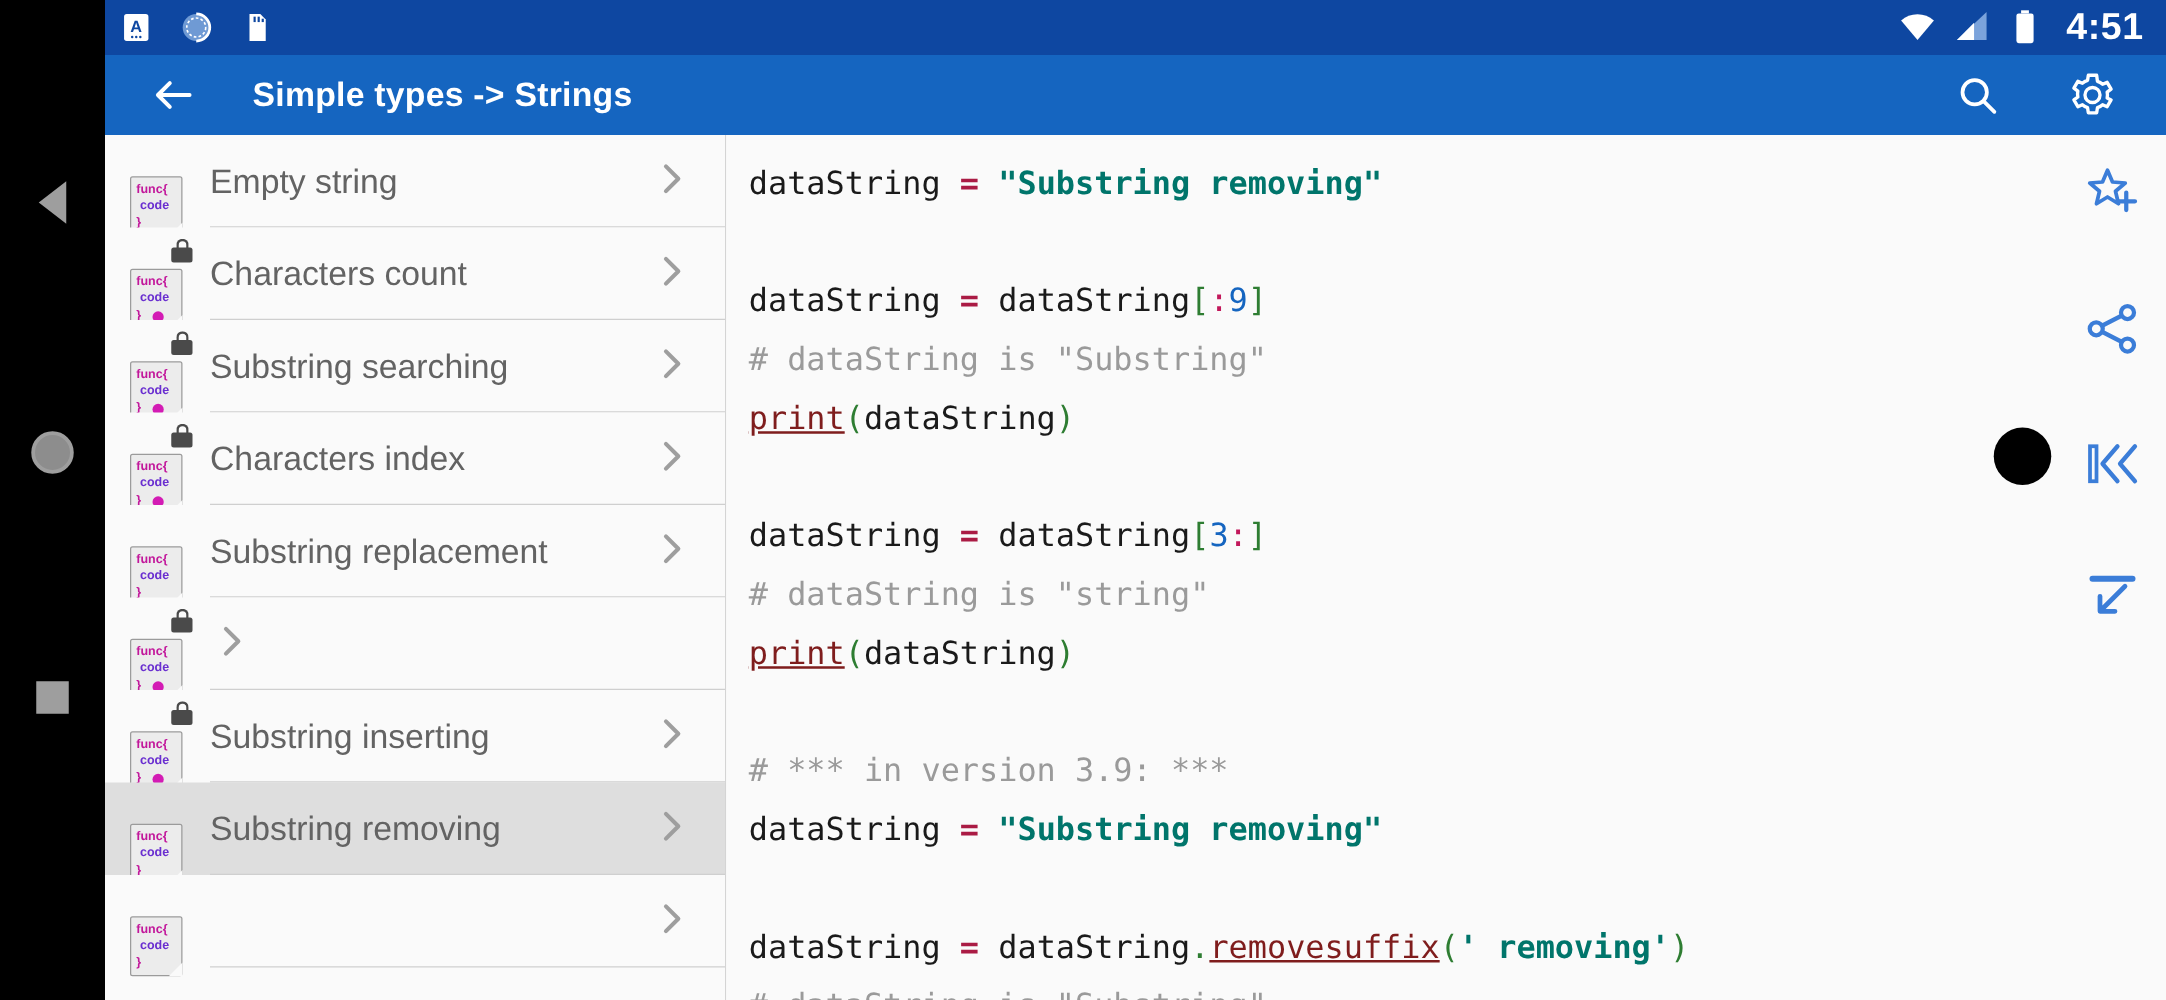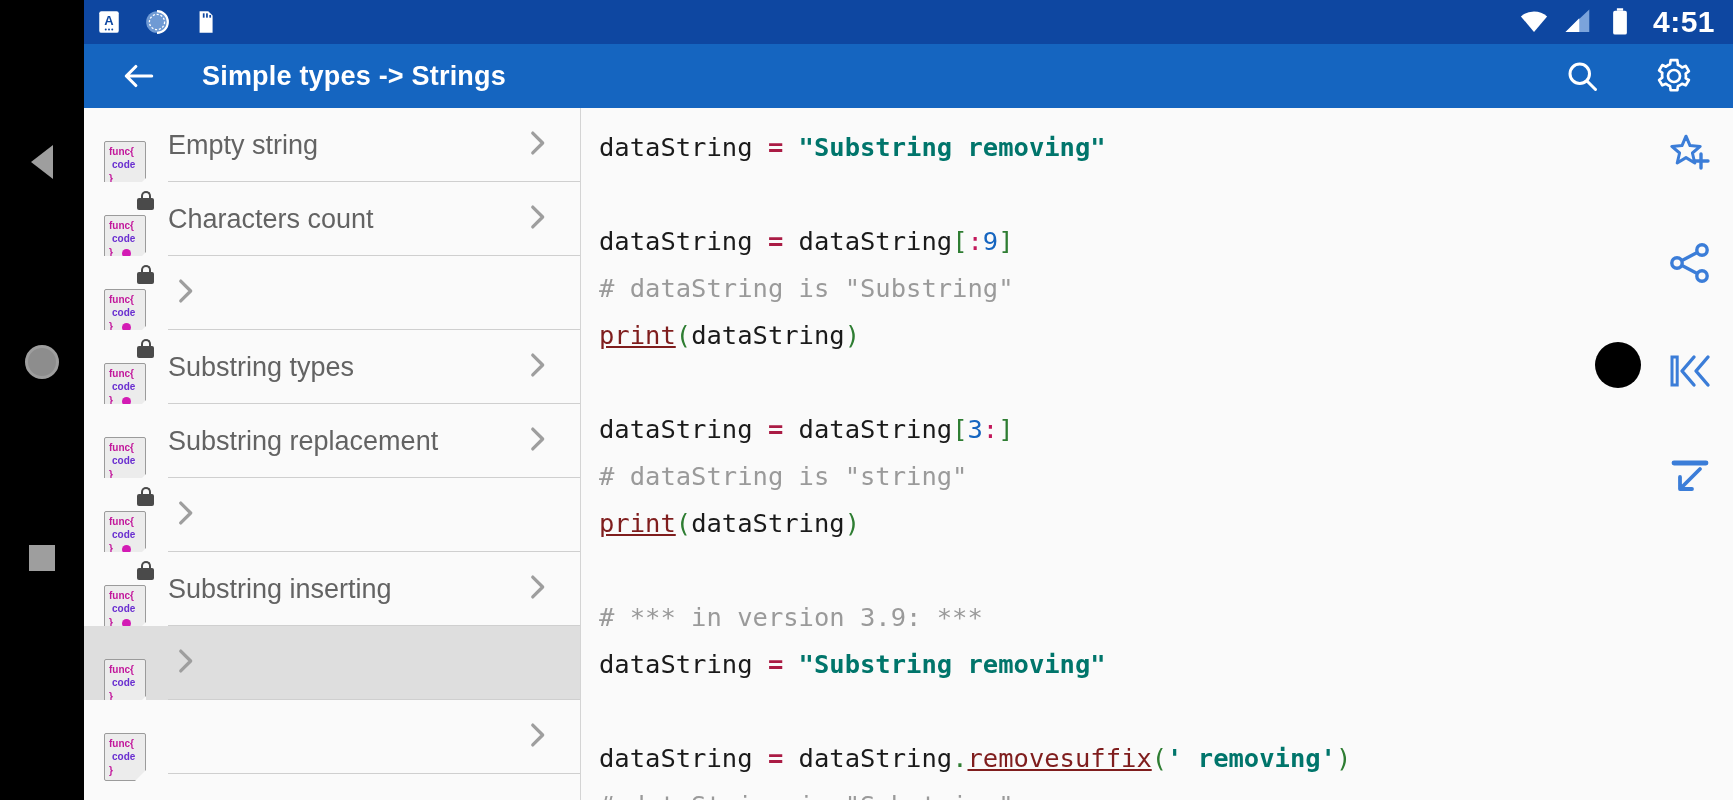--- a/index.html
+++ b/index.html
@@ -241,39 +241,40 @@
               <span class="ln l1">func{</span>
               <span class="ln l2">code</span>
               <span class="ln l3">}</span>
               <span class="dot"></span>
             </div>
             <span class="lock">
               <span class="shackle"></span>
               <span class="body"></span>
             </span>
           </div>
-          <span class="chev"><svg width="34" height="34" viewBox="0 0 24 24">
-              <path d="M9 5l7 7-7 7" fill="none" stroke="#9e9e9e" stroke-width="2.3" stroke-linecap="round" stroke-linejoin="round"></path>
-            </svg></span>
-          <div class="divider"></div>
-        </div>
-        <div class="list-item">
-          <div class="li-icon">
-            <div class="doc">
-              <span class="ln l1">func{</span>
-              <span class="ln l2">code</span>
-              <span class="ln l3">}</span>
-              <span class="dot"></span>
-            </div>
-            <span class="lock">
-              <span class="shackle"></span>
-              <span class="body"></span>
-            </span>
-          </div>
-          <div class="li-label">Substring types</div>
+          <div class="li-label">Substring searching</div>
+          <span class="chev"><svg width="34" height="34" viewBox="0 0 24 24">
+              <path d="M9 5l7 7-7 7" fill="none" stroke="#9e9e9e" stroke-width="2.3" stroke-linecap="round" stroke-linejoin="round"></path>
+            </svg></span>
+          <div class="divider"></div>
+        </div>
+        <div class="list-item">
+          <div class="li-icon">
+            <div class="doc">
+              <span class="ln l1">func{</span>
+              <span class="ln l2">code</span>
+              <span class="ln l3">}</span>
+              <span class="dot"></span>
+            </div>
+            <span class="lock">
+              <span class="shackle"></span>
+              <span class="body"></span>
+            </span>
+          </div>
+          <div class="li-label">Characters index</div>
           <span class="chev"><svg width="34" height="34" viewBox="0 0 24 24">
               <path d="M9 5l7 7-7 7" fill="none" stroke="#9e9e9e" stroke-width="2.3" stroke-linecap="round" stroke-linejoin="round"></path>
             </svg></span>
           <div class="divider"></div>
         </div>
         <div class="list-item">
           <div class="li-icon">
             <div class="doc">
               <span class="ln l1">func{</span>
               <span class="ln l2">code</span>
@@ -324,20 +325,21 @@
           <div class="divider"></div>
         </div>
         <div class="list-item selected">
           <div class="li-icon">
             <div class="doc">
               <span class="ln l1">func{</span>
               <span class="ln l2">code</span>
               <span class="ln l3">}</span>
             </div>
           </div>
+          <div class="li-label">Substring removing</div>
           <span class="chev"><svg width="34" height="34" viewBox="0 0 24 24">
               <path d="M9 5l7 7-7 7" fill="none" stroke="#9e9e9e" stroke-width="2.3" stroke-linecap="round" stroke-linejoin="round"></path>
             </svg></span>
           <div class="divider"></div>
         </div>
         <div class="list-item">
           <div class="li-icon">
             <div class="doc">
               <span class="ln l1">func{</span>
               <span class="ln l2">code</span>

